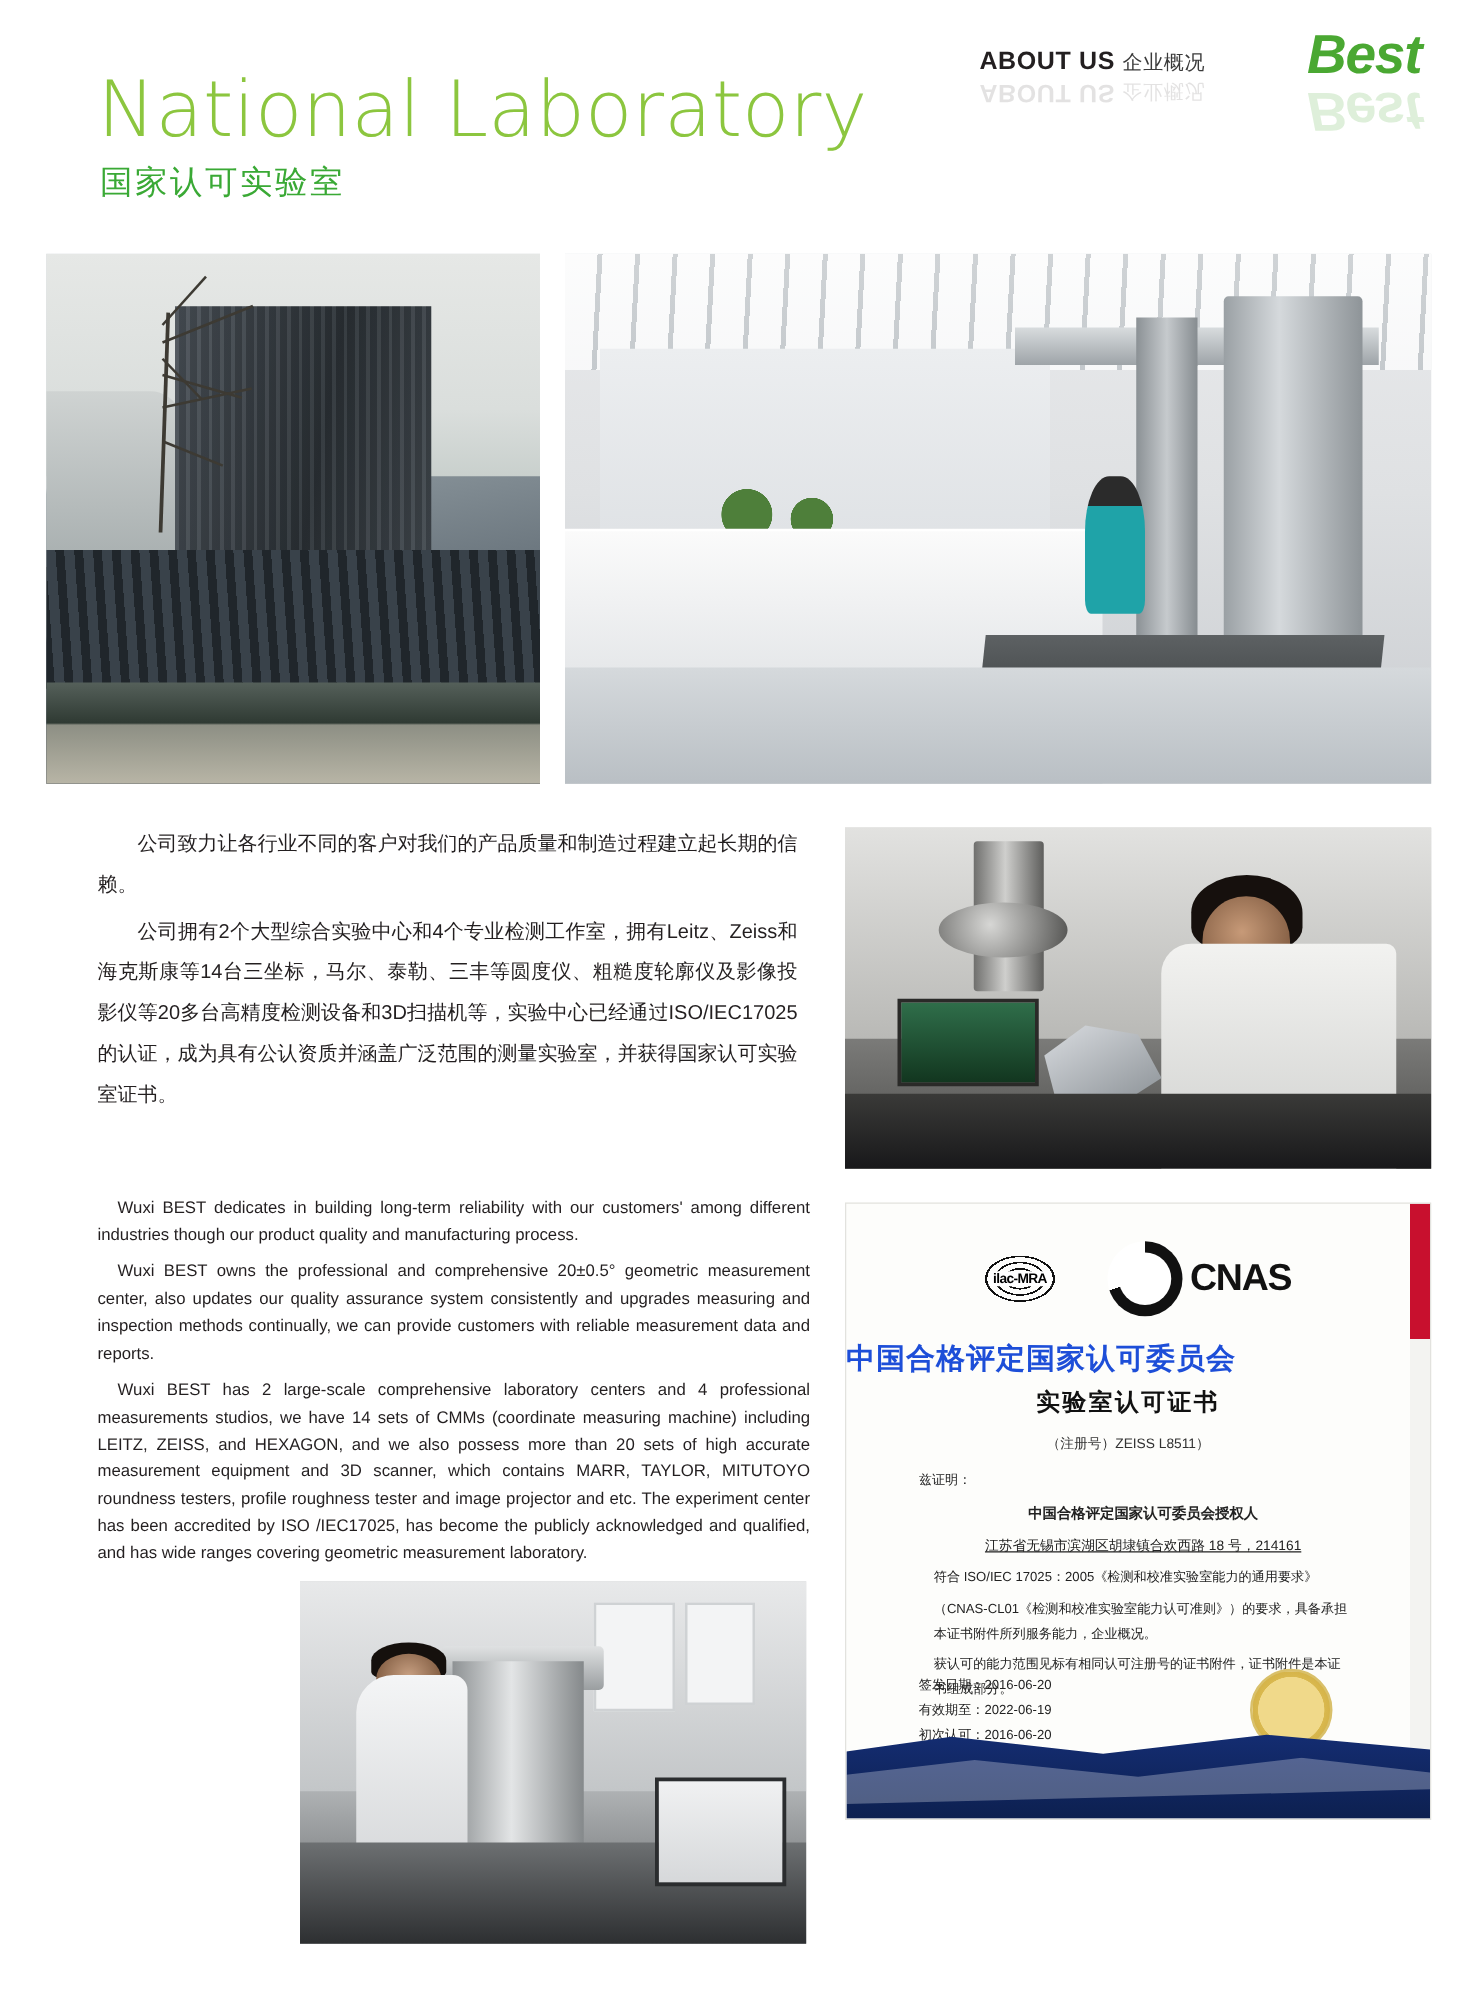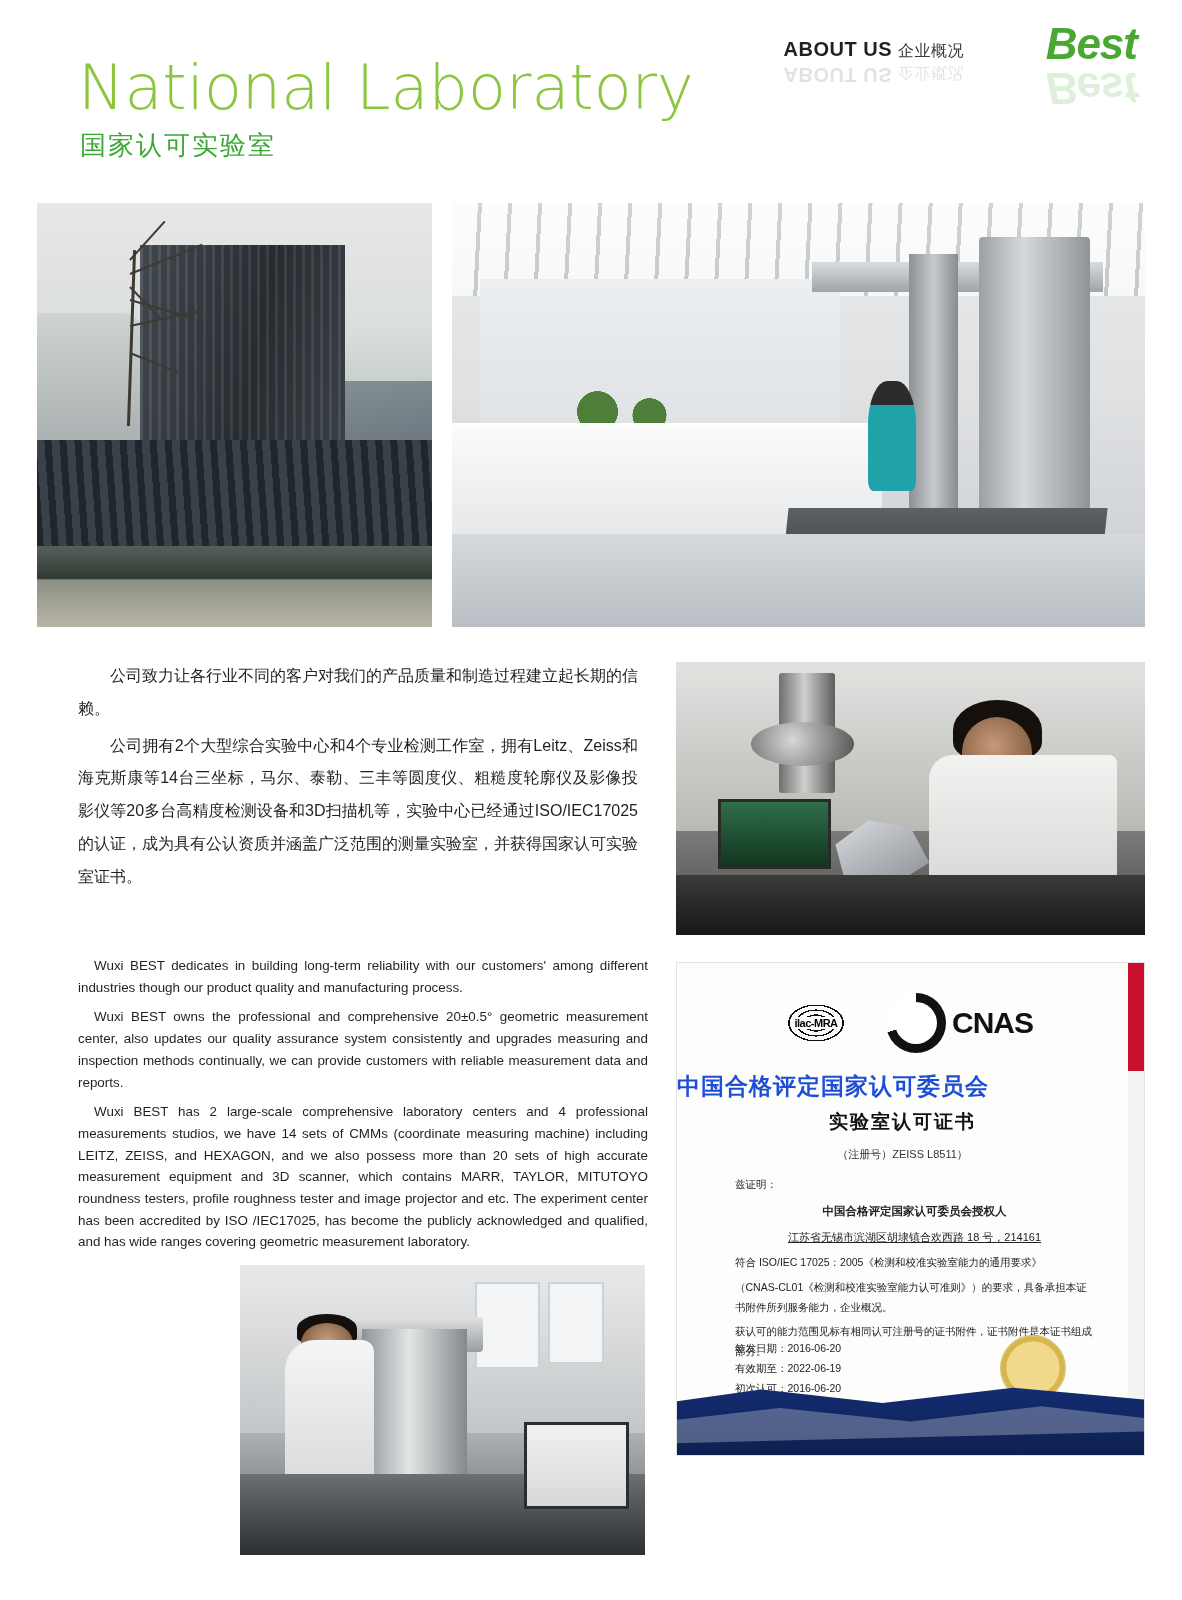--- a/index.html
+++ b/index.html
@@ -301,21 +301,21 @@
     position:absolute; left:0; right:16px; top:184px;
     text-align:center; font-size:11px; color:#333;
   }
   .cert-body {
     position:absolute; left:58px; right:50px; top:212px;
     font-size:10.5px; color:#222; line-height:1.9;
   }
   .cert-body .lead { margin-bottom:6px; }
   .cert-body .org { text-align:center; font-weight:bold; font-size:11.5px; }
   .cert-body .addr { text-align:center; text-decoration:underline; font-size:11px; margin-top:4px; }
-  .cert-body p { margin: 5px 0; text-indent: 0; }
+  .cert-body p { margin: 5px 12px; text-indent: 0; }
   .cert-dates {
     position:absolute; left:58px; top:376px; font-size:10.5px; color:#222; line-height:1.9;
   }
   .cert-seal {
     position:absolute; right:78px; top:372px; width:66px; height:66px; border-radius:50%;
     background: radial-gradient(circle, #f0d98a 0 60%, #d9b84e 61%, #c9a63c 100%);
     border: 2px solid #d9c06a;
   }
   .cert-sign {
     position:absolute; left:0; right:16px; top:452px;

